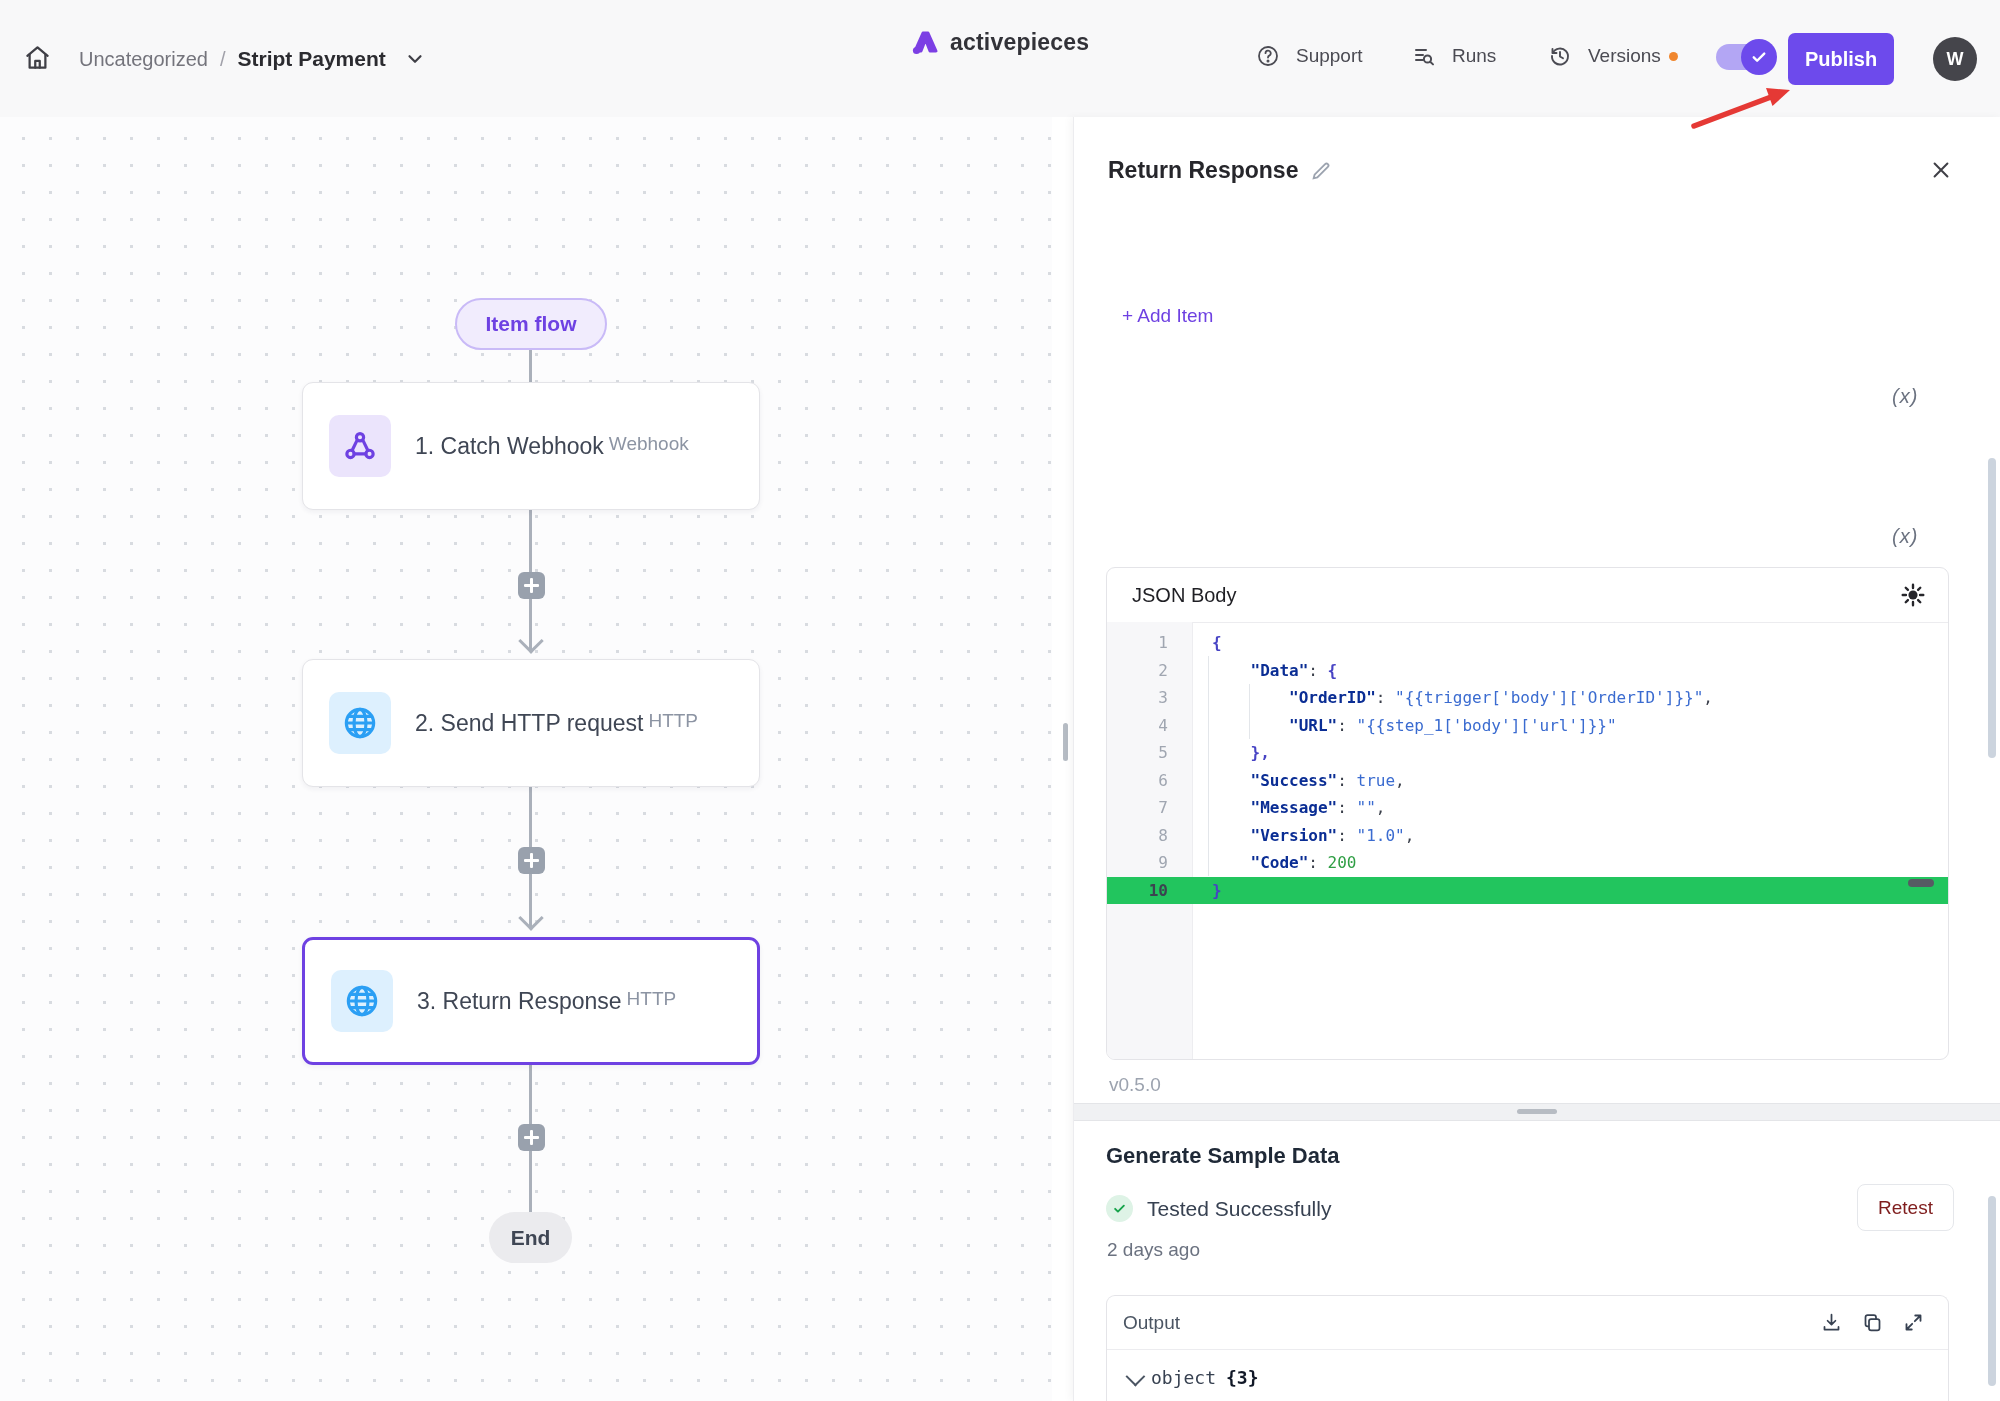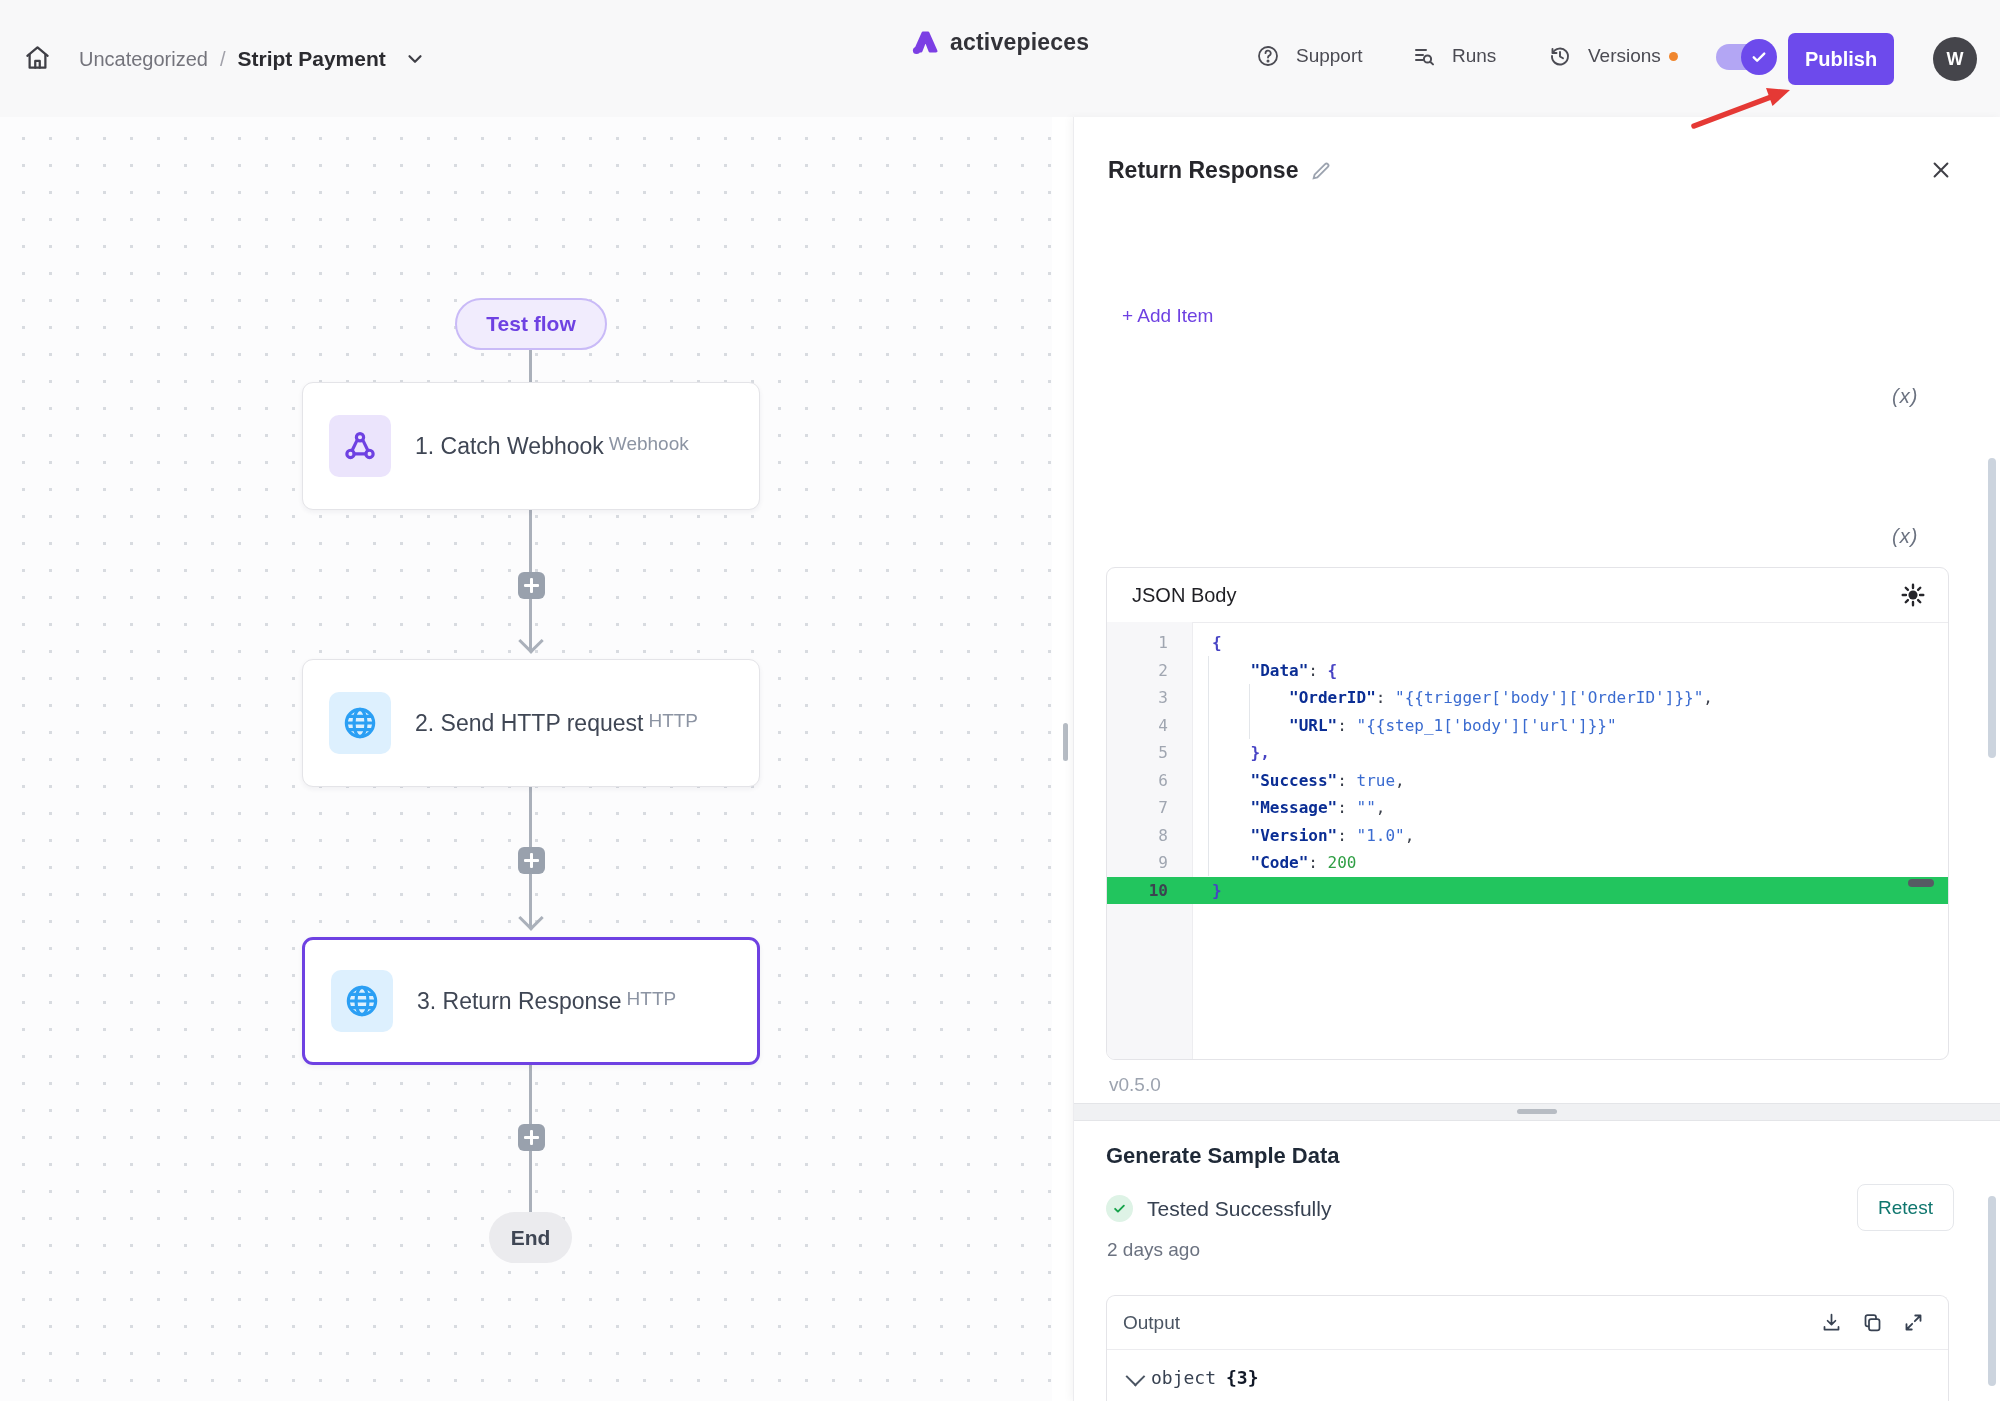--- a/index.html
+++ b/index.html
@@ -83,21 +83,21 @@
   #editor-thumb{position:absolute;right:14px;top:311px;width:26px;height:8px;border-radius:4px;background:#565b63;}
   #piece-version{position:absolute;left:35px;top:957px;font-size:19px;color:#9ca3af;}
 
   #section-divider{position:absolute;left:0;top:986px;width:927px;height:16px;background:#f0f1f3;border-top:1px solid #e4e5e8;border-bottom:1px solid #e4e5e8;cursor:row-resize;}
   #section-divider .pill{position:absolute;left:443px;top:5px;width:40px;height:5px;border-radius:3px;background:#b7bcc3;}
 
   #gen-heading{position:absolute;left:32px;top:1026px;font-size:22px;font-weight:700;color:#1f2937;}
   #status-row{position:absolute;left:32px;top:1078px;display:flex;align-items:center;gap:14px;}
   #check-circle{width:27px;height:27px;border-radius:50%;background:#def3e6;display:flex;align-items:center;justify-content:center;}
   #status-text{font-size:21px;color:#374151;}
-  #retest-btn{position:absolute;left:783px;top:1067px;width:97px;height:47px;background:#fff;border:1px solid #e5e7eb;border-radius:8px;color:#0f766e;font-size:19px;font-family:inherit;cursor:pointer;}
+  #retest-btn{position:absolute;left:783px;top:1067px;width:97px;height:47px;background:#fff;border:1px solid #e5e7eb;border-radius:8px;color:#7f1d1d;font-size:19px;font-family:inherit;cursor:pointer;}
   #tested-time{position:absolute;left:33px;top:1122px;font-size:19px;color:#6b7280;}
 
   #output-card{position:absolute;left:32px;top:1178px;width:843px;height:140px;border:1px solid #e4e4e8;border-radius:9px 9px 0 0;border-bottom:none;box-sizing:border-box;background:#fff;}
   #output-card .ohead{position:relative;height:53px;border-bottom:1px solid #ececef;display:flex;align-items:center;}
   #output-card .otitle{margin-left:16px;font-size:19px;color:#4b5563;font-weight:500;}
   .oicons{position:absolute;right:24px;top:0;height:53px;display:flex;align-items:center;gap:20px;}
   .oicons .icon-btn{color:#374151;}
   #tree-row{position:absolute;left:20px;top:70px;display:flex;align-items:center;gap:10px;font:18px/24px "DejaVu Sans Mono",monospace;color:#374151;}
   #tree-row .count{font-weight:700;color:#111827;}
   #tree-chev{width:12px;height:12px;border-right:2px solid #4b5563;border-bottom:2px solid #4b5563;transform:rotate(45deg) translateY(-2px);}
@@ -176,21 +176,21 @@
             <path d="M5 12.5l4.5 4.5L19 7.5"></path>
           </svg>
       </span>
     </div>
 
     <button id="publish-btn">Publish</button>
     <div id="avatar">W</div>
   </header>
 
   <div id="canvas">
-    <div id="test-flow">Test flow</div>
+    <div id="test-flow">Item flow</div>
 
     <div class="vline" style="top:233px;height:33px;"></div>
     <div class="vline" style="top:393px;height:142px;"></div>
     <div class="plusbtn" style="top:455px;"></div>
     <div class="chev-head" style="top:515px;"></div>
     <div class="vline" style="top:670px;height:142px;"></div>
     <div class="plusbtn" style="top:730px;"></div>
     <div class="chev-head" style="top:792px;"></div>
     <div class="vline" style="top:948px;height:147px;"></div>
     <div class="plusbtn" style="top:1007px;"></div>

